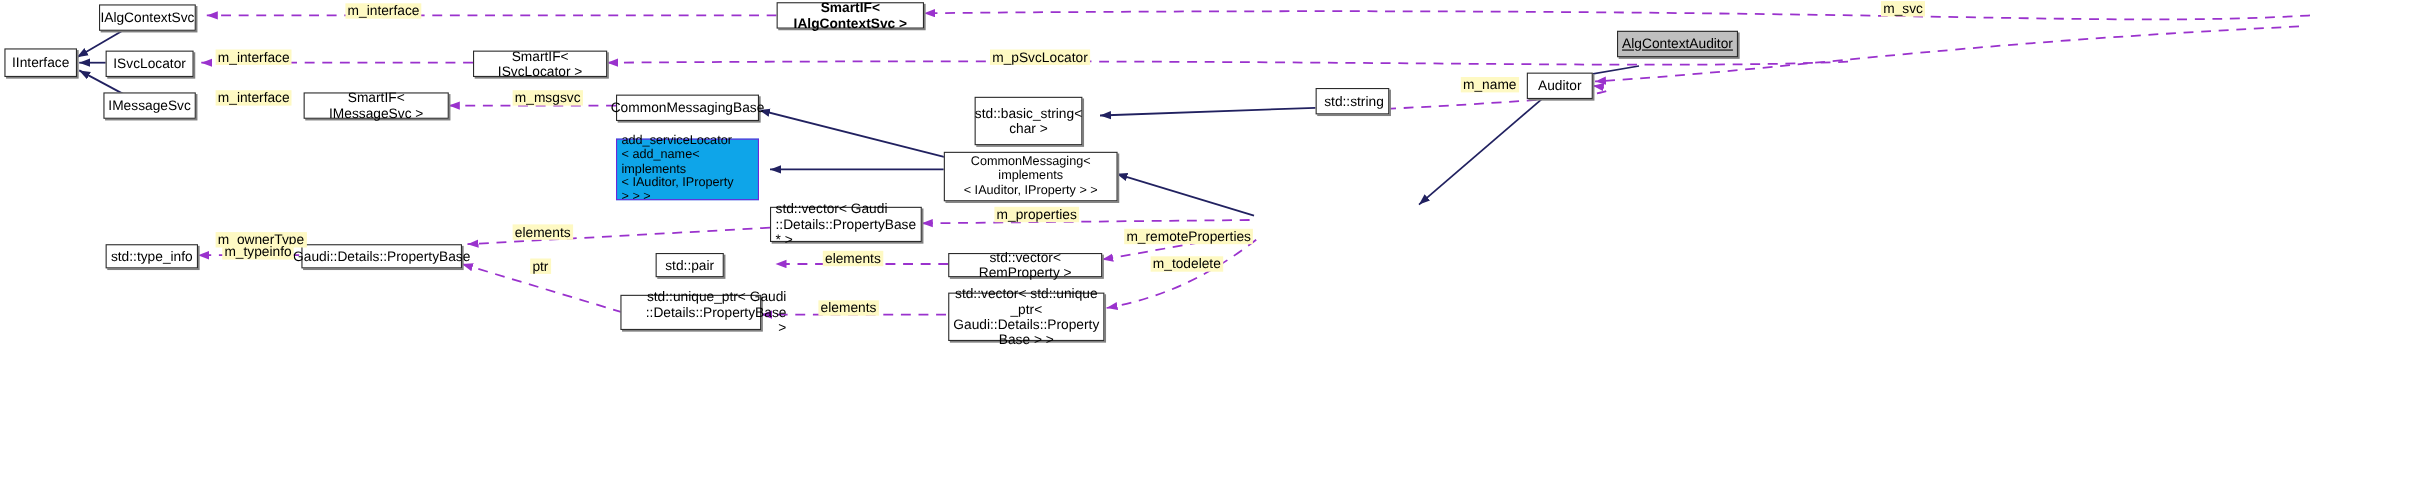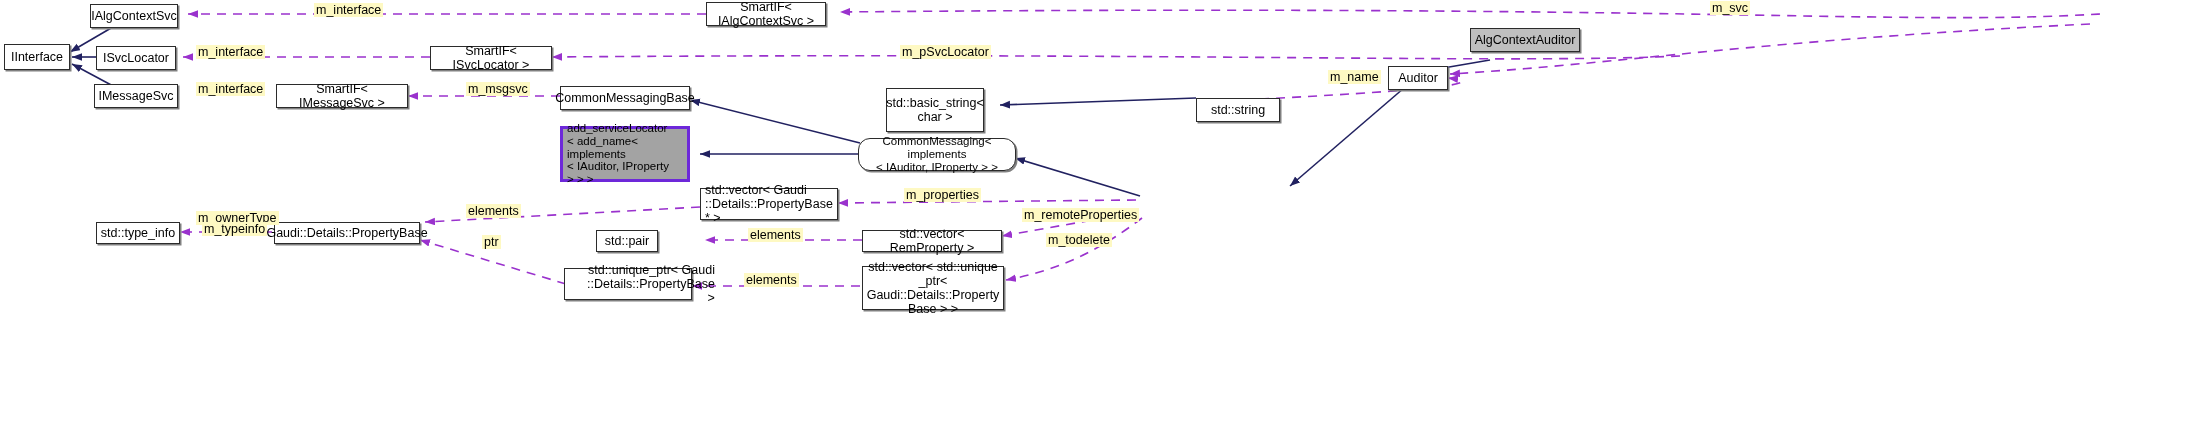--- a/index.html
+++ b/index.html
@@ -4,21 +4,21 @@
 <style>
   html,body{margin:0;padding:0;background:#ffffff;}
   body{font-family:"Liberation Sans",sans-serif;}
   #canvas{position:relative;width:2192px;height:436px;background:#ffffff;overflow:hidden;}
   svg.edges{position:absolute;left:0;top:0;width:2192px;height:436px;pointer-events:none;}
   .node{position:absolute;box-sizing:border-box;border:1px solid #2b2b2b;background:#ffffff;
         display:flex;align-items:center;justify-content:center;text-align:center;
         font-size:12.5px;color:#000000;line-height:1.12;padding:1px 4px;
         box-shadow:1.5px 1.5px 0 #808080;}
   .node.focus{background:#bfbfbf;border:1px solid #2b2b2b;}
-  .node.tmpl{background:#a3a3a3;border:3px solid #6d28d9;box-shadow:none;color:#000;}
+  .node.tmpl{background:#0ea5e9;border:1px solid #6d28d9;box-shadow:none;color:#000;}
   .node span{display:block;white-space:pre-line;}
   .elabel{position:absolute;font-size:12.5px;color:#000000;white-space:nowrap;background:#fef9c3;padding:0 2px;}
 </style>
 </head>
 <body>
 
 <div id="canvas">
 
   <svg class="edges" viewBox="0 0 2192 436">
     <defs>
@@ -70,21 +70,21 @@
     </div>
 
   <div class="node" style="left:96px;top:46px;width:80px;height:24px;">
     <span>ISvcLocator</span>
     </div>
 
   <div class="node" style="left:94px;top:84px;width:84px;height:24px;">
     <span>IMessageSvc</span>
     </div>
 
-  <div class="node" style="left:706px;top:2px;width:120px;height:24px;">
+  <div class="node" style="left:706px;top:2px;width:134px;height:24px;font-weight:bold;">
     <span>SmartIF&lt; IAlgContextSvc &gt;</span>
     </div>
 
   <div class="node" style="left:430px;top:46px;width:122px;height:24px;">
     <span>SmartIF&lt; ISvcLocator &gt;</span>
     </div>
 
   <div class="node" style="left:276px;top:84px;width:132px;height:24px;">
     <span>SmartIF&lt; IMessageSvc &gt;</span>
     </div>
@@ -93,40 +93,40 @@
     <span>CommonMessagingBase</span>
     </div>
 
   <div class="node tmpl" style="left:560px;top:126px;width:130px;height:56px;">
     <span style="font-size:11.5px;text-align:left;">add_serviceLocator
 &lt; add_name&lt; implements
 &lt; IAuditor, IProperty
 &gt; &gt; &gt;</span>
     </div>
 
-  <div class="node" style="left:858px;top:138px;width:158px;height:33px;border-radius:12px;">
+  <div class="node" style="left:858px;top:138px;width:158px;height:45px;">
     <span style="font-size:11.5px;">CommonMessaging&lt; implements
 &lt; IAuditor, IProperty &gt; &gt;</span>
     </div>
 
   <div class="node" style="left:886px;top:88px;width:98px;height:44px;">
     <span>std::basic_string&lt;
 char &gt;</span>
     </div>
 
-  <div class="node" style="left:1196px;top:98px;width:84px;height:24px;">
+  <div class="node" style="left:1196px;top:80px;width:67px;height:24px;justify-content:flex-end;">
     <span>std::string</span>
     </div>
 
 
   <div class="node" style="left:1388px;top:66px;width:60px;height:24px;">
     <span>Auditor</span>
     </div>
 
-  <div class="node focus" style="left:1470px;top:28px;width:110px;height:24px;">
+  <div class="node focus" style="left:1470px;top:28px;width:110px;height:24px;text-decoration:underline;">
     <span>AlgContextAuditor</span>
     </div>
 
   <div class="node" style="left:96px;top:222px;width:84px;height:22px;">
     <span>std::type_info</span>
     </div>
 
   <div class="node" style="left:274px;top:222px;width:146px;height:22px;">
     <span>Gaudi::Details::PropertyBase</span>
     </div>

